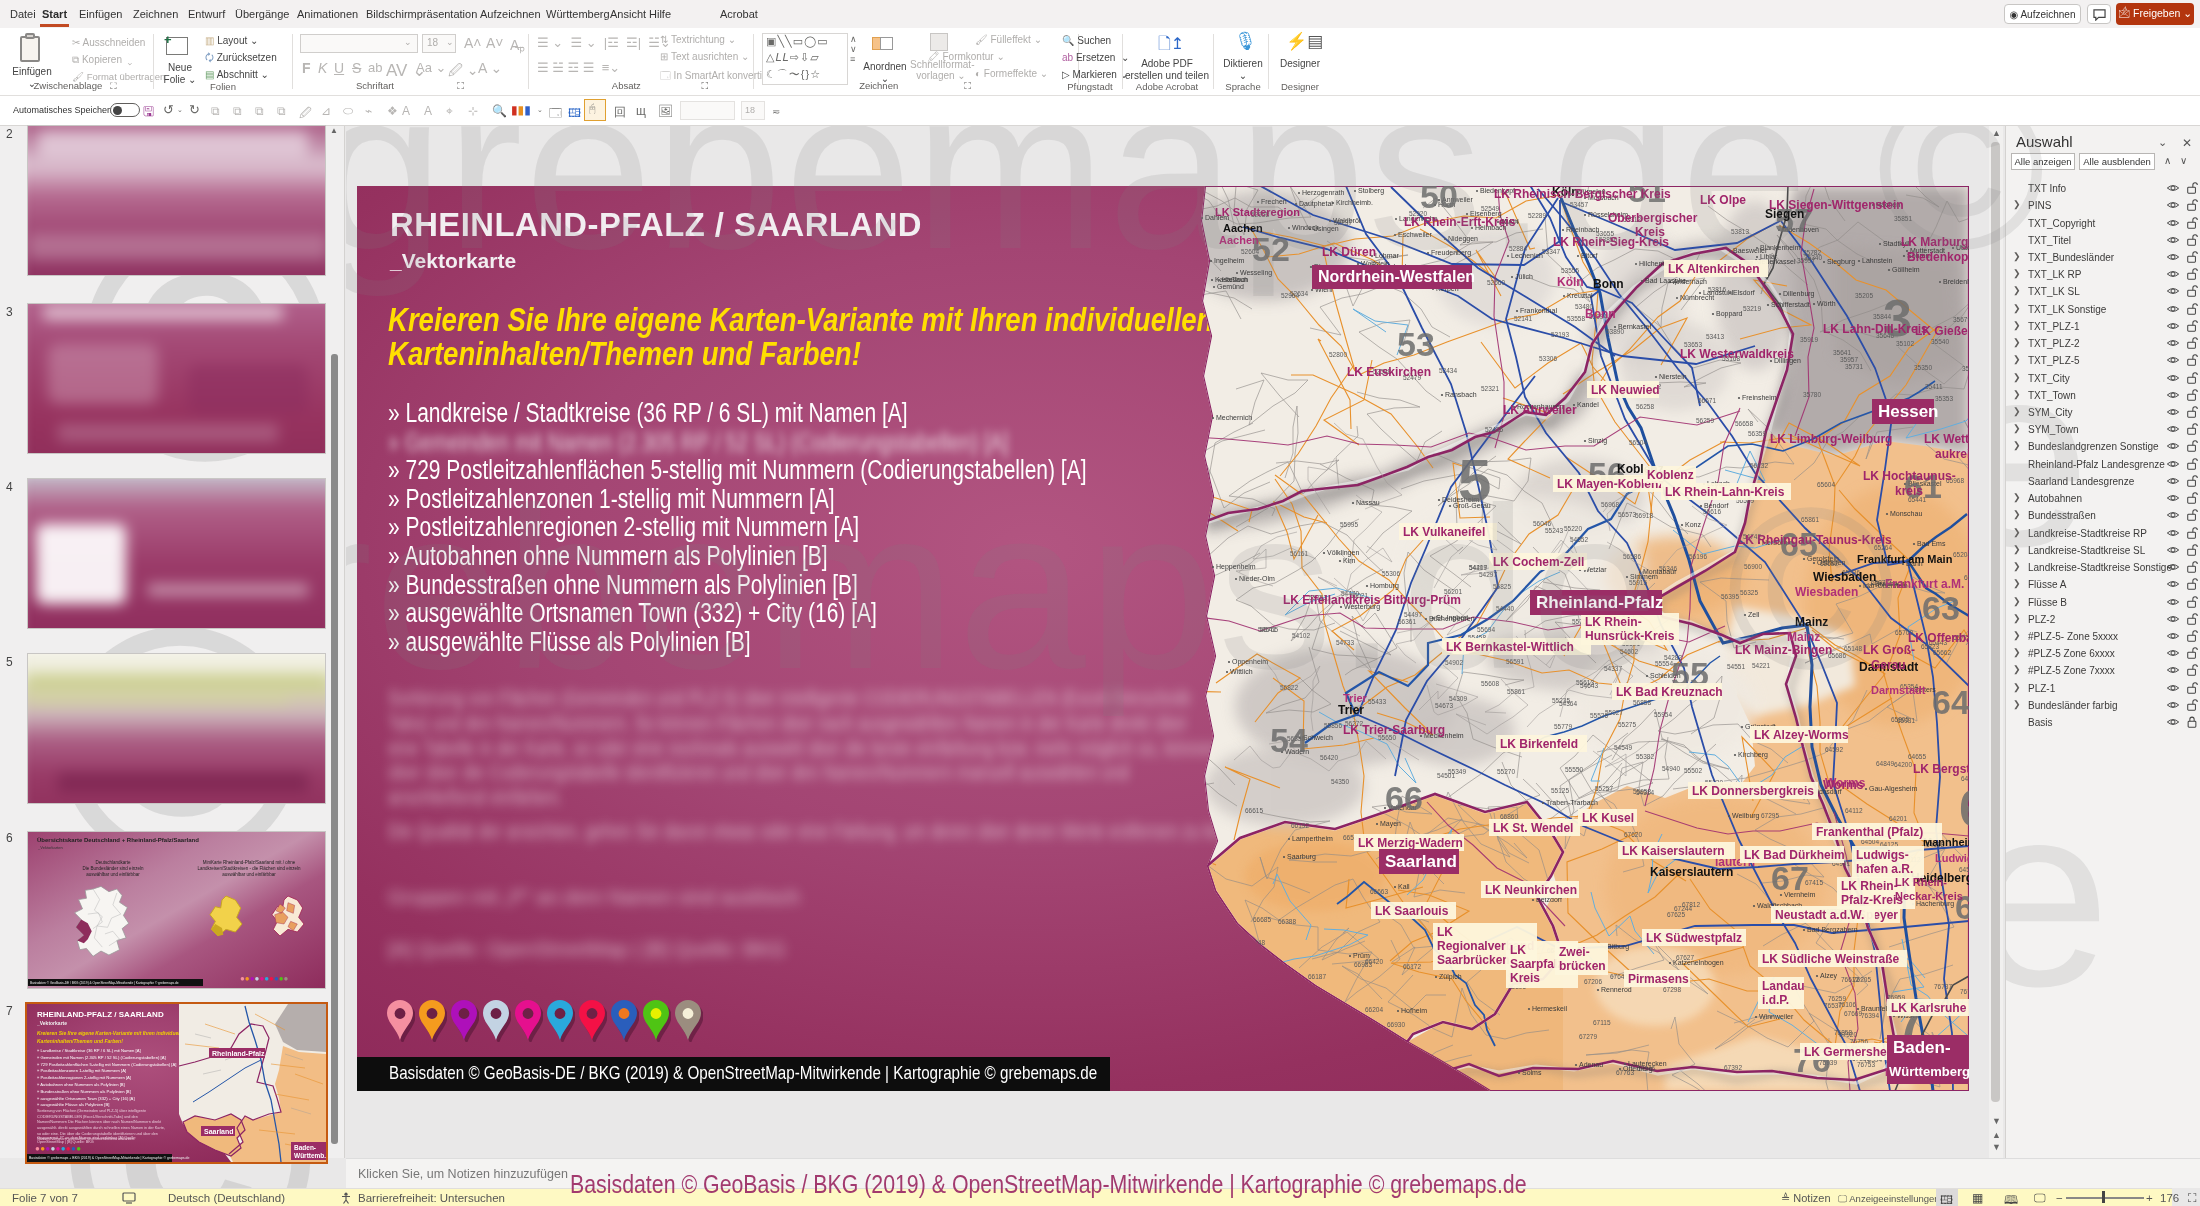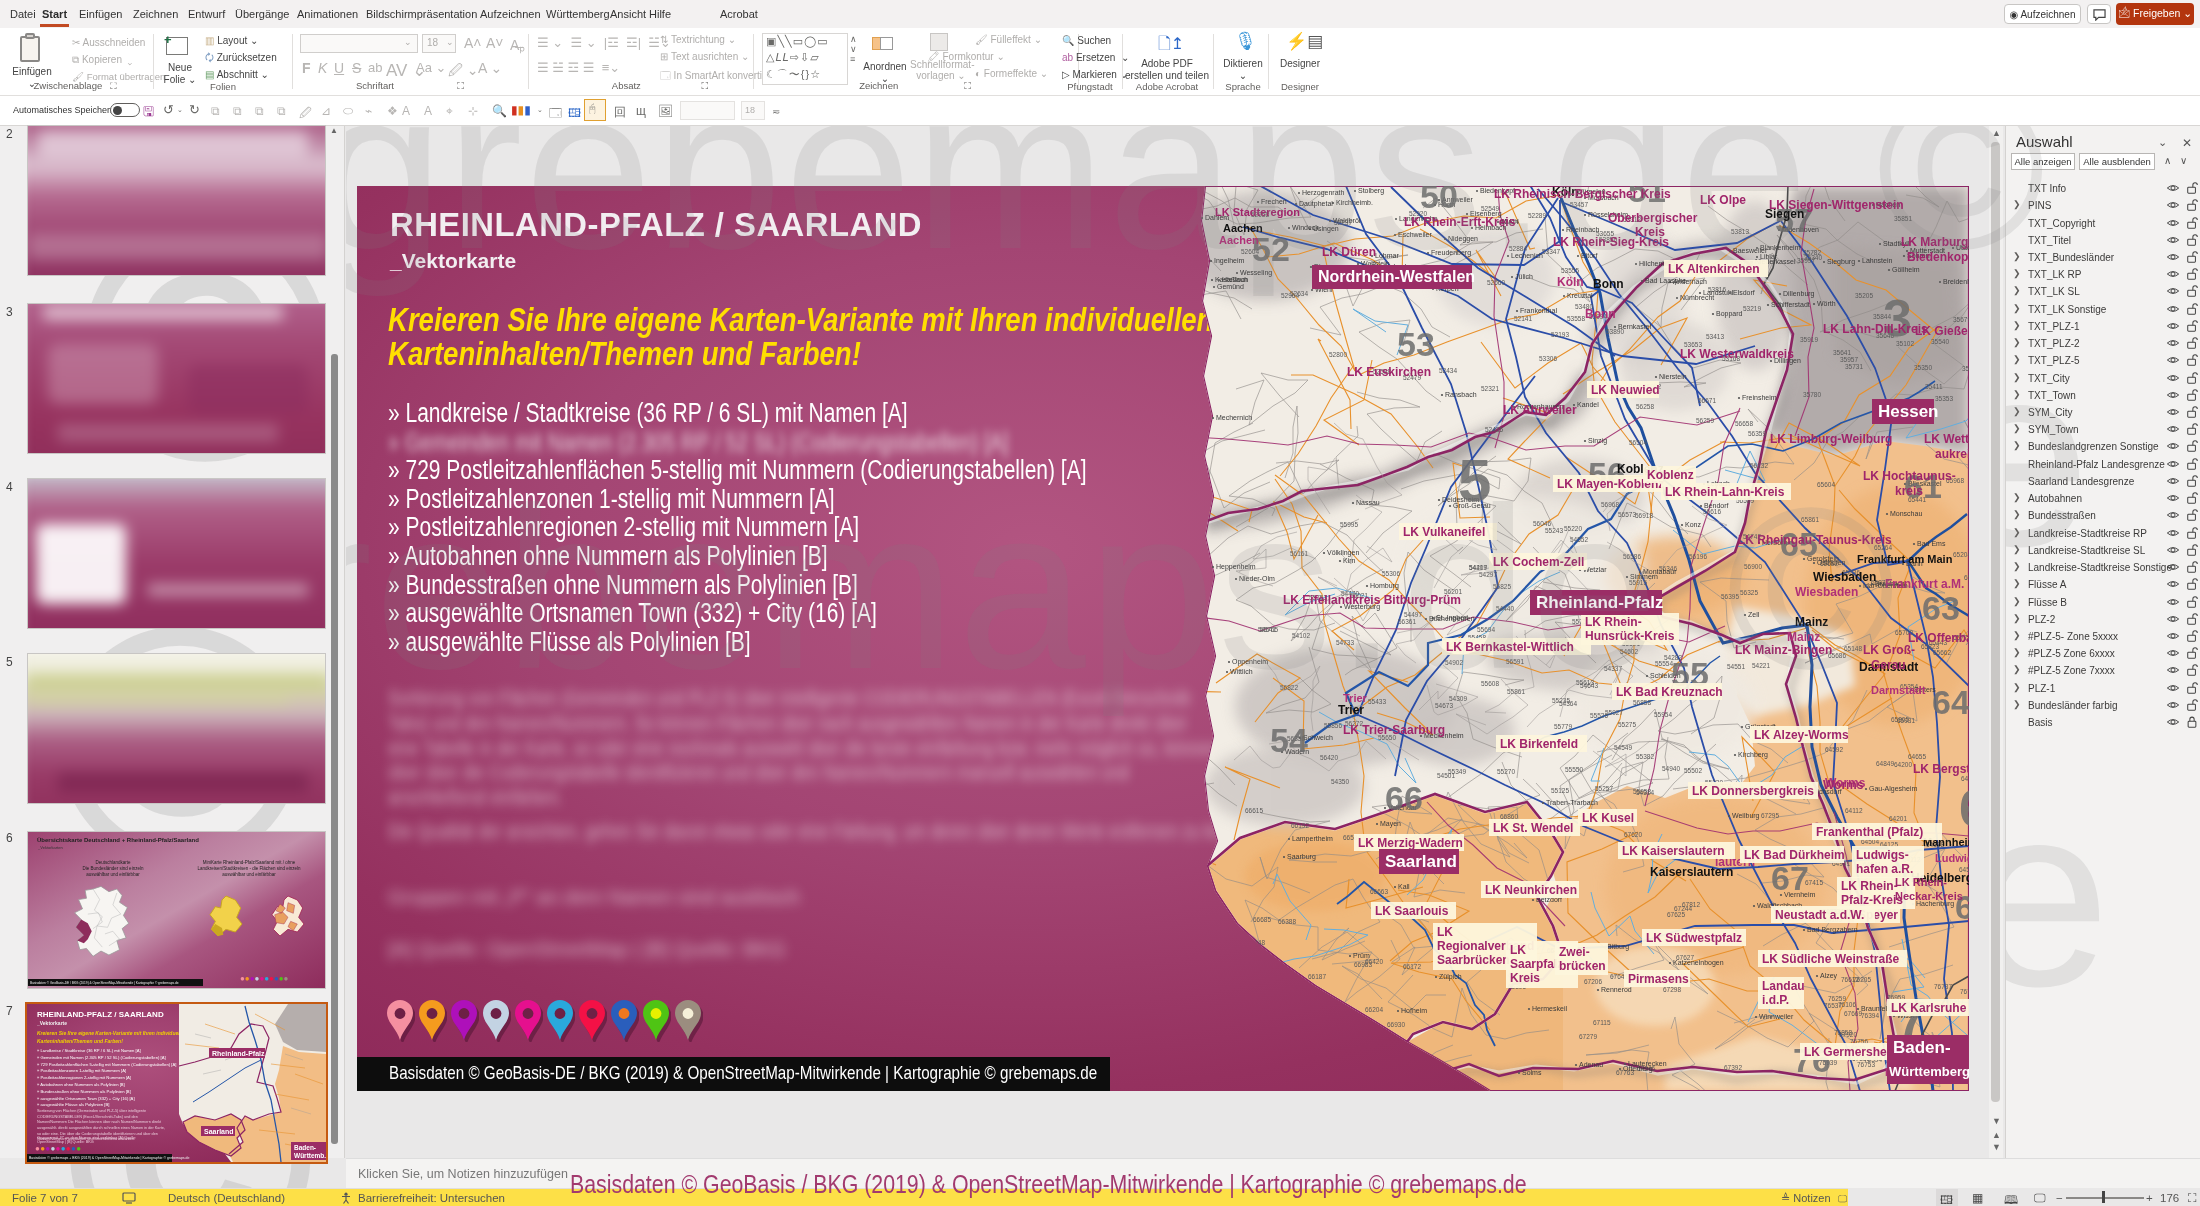--- a/index.html
+++ b/index.html
@@ -20,21 +20,21 @@
 .thumbnum{position:absolute;left:6px;font-size:12px;color:#444;}
 #slidearea{position:absolute;left:346px;top:126px;width:1659px;height:1032px;background:#e9e8e8;}
 #slide{position:absolute;left:11px;top:60px;width:1612px;height:905px;background:radial-gradient(ellipse 1150px 720px at 42% 40%, #b25581 0%, #a34573 42%, #95315f 75%, #8d2859 100%);overflow:hidden;}
 #rightpanel{position:absolute;left:2005px;top:126px;width:195px;height:1032px;background:#f3f2f1;border-left:1px solid #d4d2d0;font-size:10px;color:#3b3a39;overflow:hidden;}
 .lrow{position:absolute;left:0;width:195px;height:17px;}
 .lrow .chev{position:absolute;left:7px;top:2px;font-size:9px;color:#605e5c;}
 .lrow .lbl{position:absolute;left:22px;top:3px;white-space:nowrap;font-size:10px;}
 .eye{position:absolute;left:160px;top:1px;width:14px;height:14px;}
 .lock{position:absolute;left:180px;top:1px;width:12px;height:14px;}
 #notesarea{position:absolute;left:346px;top:1158px;width:1854px;height:30px;background:#f4f3f2;border-top:1px solid #ddd;}
-#statusbar{position:absolute;left:0;top:1188px;width:1848px;height:18px;background:#fde047;border-top:1px solid #e0dedc;font-size:11.5px;color:#555;}
+#statusbar{position:absolute;left:0;top:1188px;width:2172px;height:18px;background:#fef9c3;border-top:1px solid #e0dedc;font-size:11.5px;color:#555;}
 .wm{position:absolute;color:rgba(125,125,125,0.155);font-weight:normal;white-space:nowrap;pointer-events:none;}
 .pinrow svg{display:block;}
 </style></head><body>
 <div id="menubar">
     <span class="tab" style="left:10px;">Datei</span>
     <span class="tab active" style="left:42px;">Start</span>
     <span class="tab" style="left:79px;">Einfügen</span>
     <span class="tab" style="left:133px;">Zeichnen</span>
     <span class="tab" style="left:188px;">Entwurf</span>
     <span class="tab" style="left:235px;">Übergänge</span>

